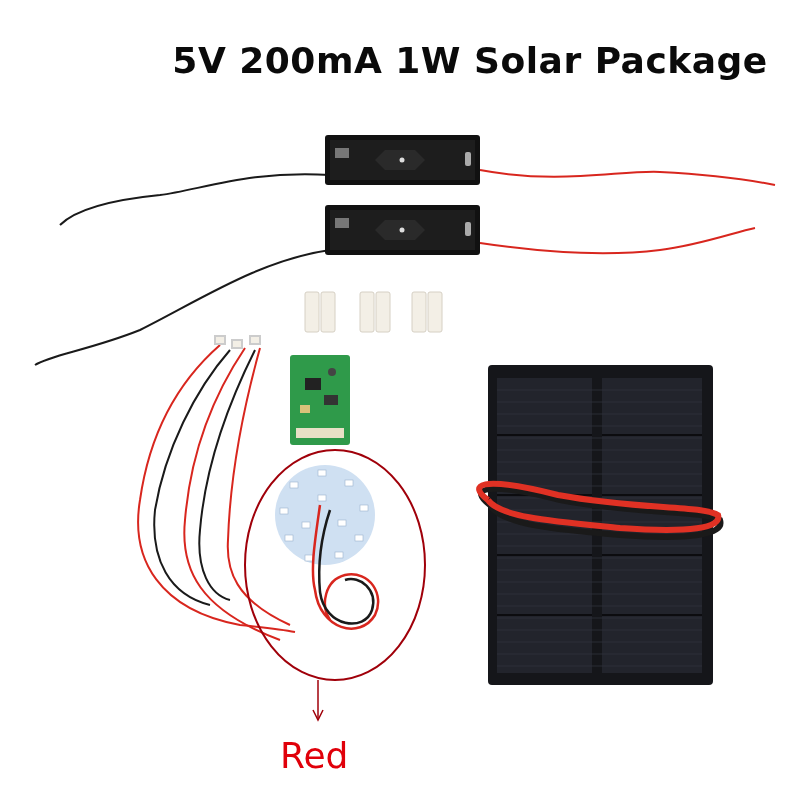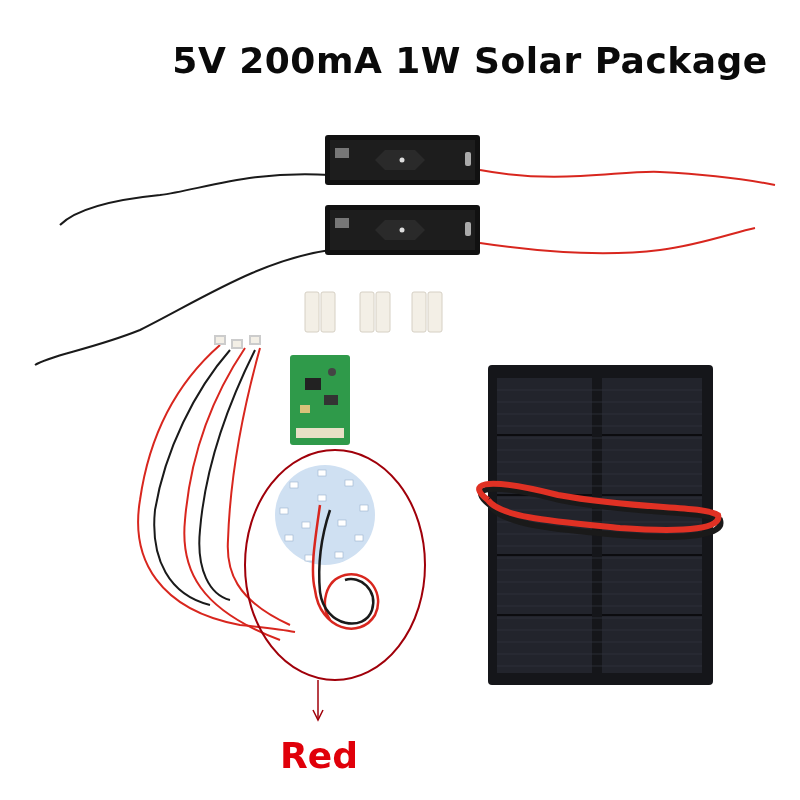--- a/index.html
+++ b/index.html
@@ -1,18 +1,18 @@
 <!DOCTYPE html>
 <html><head>
 <meta charset="utf-8">
 <style>
   html,body{margin:0;padding:0;background:#fff;}
   body{width:800px;height:800px;position:relative;overflow:hidden;font-family:"DejaVu Sans","Liberation Sans",sans-serif;}
   .title{position:absolute;left:0;top:40px;width:940px;text-align:center;font-weight:bold;font-size:36px;color:#0a0a0a;letter-spacing:0.5px;}
-  .label-red{position:absolute;left:280px;top:735px;font-weight:bold;font-size:36px;color:#e0000a;text-align:right;}
+  .label-red{position:absolute;left:280px;top:735px;font-weight:normal;font-size:36px;color:#e0000a;text-align:right;}
   svg.photo{position:absolute;left:0;top:0;}
 </style>
 </head>
 <body>
 
 <div class="title">5V 200mA 1W Solar Package</div>
 
 <svg class="photo" width="800" height="800" viewBox="0 0 800 800">
 
   <g fill="none" stroke-width="2">

